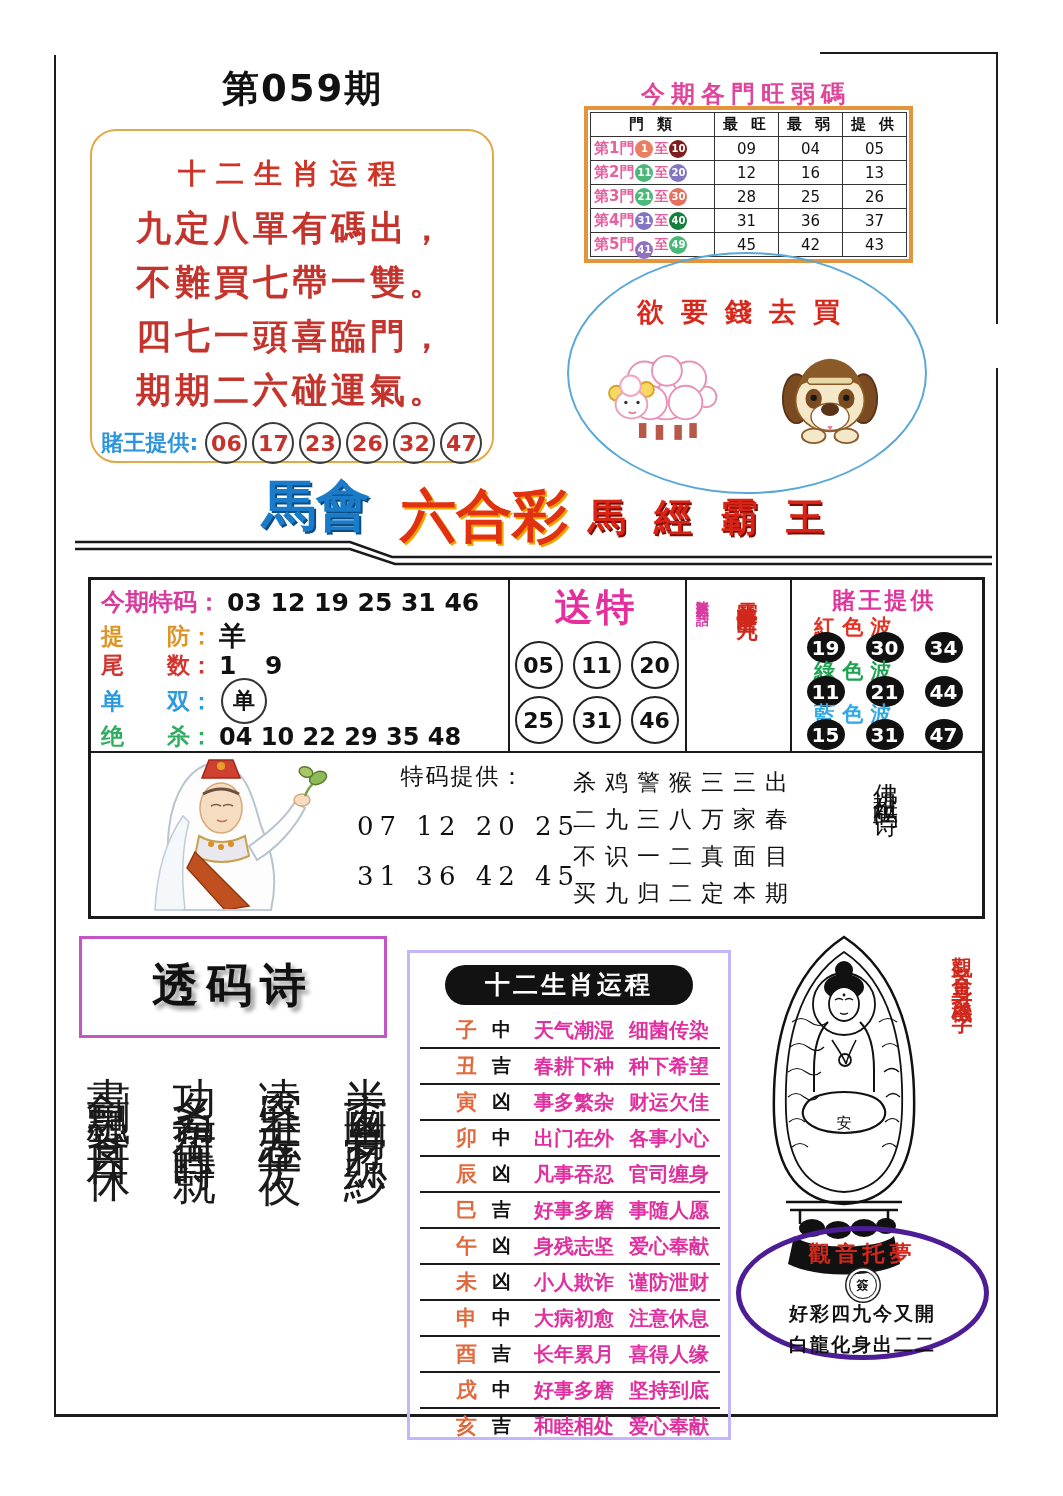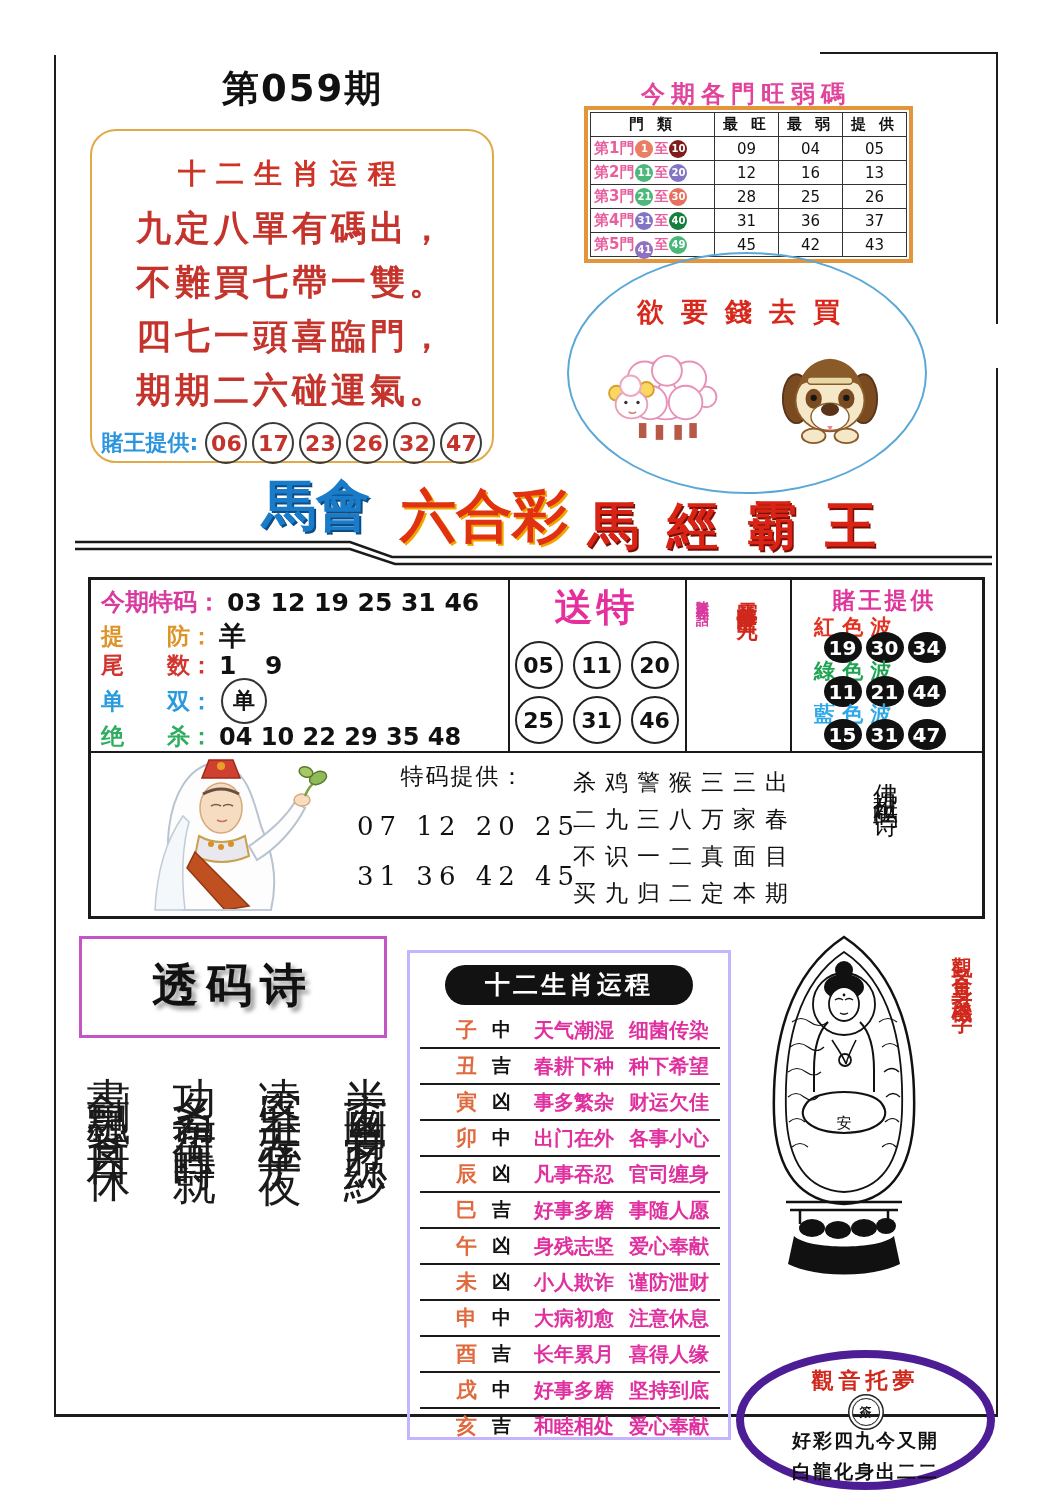--- a/index.html
+++ b/index.html
@@ -43,21 +43,21 @@
             text-align:center;}
   .buy-slogan{margin-top:40px;color:#d8281c;font-size:27px;font-weight:bold;letter-spacing:17px;
               font-family:"DejaVu Serif",serif;white-space:nowrap;}
   .animals{display:flex;justify-content:center;align-items:flex-end;gap:26px;margin-top:14px;}
 
   
   .b1{left:262px;top:470px;font-size:54px;font-weight:bold;color:#1a7cc8;
       text-shadow:2px 2px 0 #0d4d86;}
   .b2{left:400px;top:479px;font-size:56px;font-weight:bold;color:#e03210;
       text-shadow:2px 2px 0 #f0a400;}
-  .b3{left:588px;top:492px;font-size:51px;font-weight:bold;color:#d92415;letter-spacing:28px;
+  .b3{left:588px;top:492px;font-size:38px;font-weight:bold;color:#d92415;letter-spacing:28px;
       text-shadow:1.5px 1.5px 0 #7a0d06;white-space:nowrap;}
 
   
   .main-box{left:88px;top:577px;width:891px;height:336px;border:3px solid #1a1a1a;}
   .mv{position:absolute;top:0;width:2px;height:171px;background:#1a1a1a;}
   .mh{position:absolute;left:0;top:171px;width:100%;height:2px;background:#1a1a1a;}
   .irow{position:absolute;display:flex;align-items:center;white-space:nowrap;}
   .ilabel2{display:flex;justify-content:space-between;width:112px;font-weight:bold;font-size:23px;}
   .ival{margin-left:6px;font-size:25px;font-weight:bold;color:#111;}
   .sp-label{color:#d93a9e;font-weight:bold;font-size:24px;}
@@ -70,21 +70,21 @@
            align-items:center;justify-content:center;font-size:22px;font-weight:bold;flex:0 0 auto;}
   .vtext{writing-mode:vertical-rl;text-orientation:upright;}
   .m-note{position:absolute;left:602px;top:10px;height:155px;font-size:13px;font-weight:bold;
           color:#d93a9e;letter-spacing:2px;}
   .m-msg{position:absolute;left:642px;top:5px;height:163px;font-size:21px;font-weight:bold;
          color:#d0281c;letter-spacing:3px;}
   .w-title{position:absolute;left:699px;top:5px;width:189px;text-align:center;font-size:23px;
            font-weight:bold;color:#e0359b;letter-spacing:3px;}
   .w-label{position:absolute;left:699px;width:189px;display:flex;justify-content:space-between;
            padding:0 24px;box-sizing:border-box;font-size:21px;font-weight:bold;}
-  .w-circles{position:absolute;left:699px;width:189px;display:flex;justify-content:center;gap:4px;}
+  .w-circles{position:absolute;left:699px;width:189px;display:flex;justify-content:center;gap:21px;}
   .wcircle{width:38px;height:31px;background:#111;border-radius:50%;color:#fff;font-size:20px;
            font-weight:bold;display:flex;align-items:center;justify-content:center;flex:0 0 auto;}
   .provide{position:absolute;left:266px;top:173px;width:212px;height:160px;text-align:center;}
   .provide-label{position:absolute;top:8px;width:100%;font-size:23px;letter-spacing:2px;}
   .provide-nums{position:absolute;width:100%;font-family:"DejaVu Serif",serif;font-size:26px;
                 letter-spacing:6px;white-space:nowrap;}
   .mb-poem{position:absolute;left:482px;top:184px;width:240px;}
   .mb-poem-line{font-family:"DejaVu Serif",serif;font-size:23px;line-height:37px;letter-spacing:9px;
                 white-space:nowrap;}
   .mb-vtitle{position:absolute;left:778px;top:184px;height:150px;font-family:"DejaVu Serif",serif;
@@ -104,21 +104,21 @@
   .z-rows{margin:0 8px 0 10px;}
   .z-row{height:34px;display:flex;align-items:center;padding-left:36px;border-bottom:2px solid #1a1a1a;}
   .z-row:last-child{border-bottom:none;}
   .z-sign{width:28px;color:#e06a3e;font-weight:bold;font-size:21px;}
   .z-luck{width:26px;color:#111;font-size:19px;font-weight:bold;margin-left:8px;}
   .z-t1{color:#e02f9e;font-weight:bold;font-size:20px;margin-left:16px;white-space:nowrap;}
   .z-t2{color:#e02f9e;font-weight:bold;font-size:20px;margin-left:15px;white-space:nowrap;}
 
   .gold-label{left:948px;top:940px;height:180px;font-size:21px;font-weight:bold;color:#d0281c;
               letter-spacing:9px;}
-  .dream-oval{left:736px;top:1350px;width:243px;height:124px;border:8px solid #4c1d95;border-radius:50%;
+  .dream-oval{left:736px;top:1226px;width:243px;height:124px;border:5px solid #4c1d95;border-radius:50%;
               text-align:center;}
   .dream-title{margin-top:8px;color:#d0281c;font-size:22px;font-weight:bold;letter-spacing:5px;}
   .seal{width:26px;height:26px;margin:2px auto;border:1.5px solid #222;border-radius:50%;
         box-shadow:0 0 0 2.5px #fff,0 0 0 4px #222;display:flex;align-items:center;justify-content:center;
         font-size:12px;font-weight:bold;}
   .dream-line{font-size:19px;font-weight:bold;letter-spacing:2px;color:#111;font-family:"DejaVu Serif",serif;}
   .dl2{margin-top:5px;}
 </style>
 </head>
 <body>

